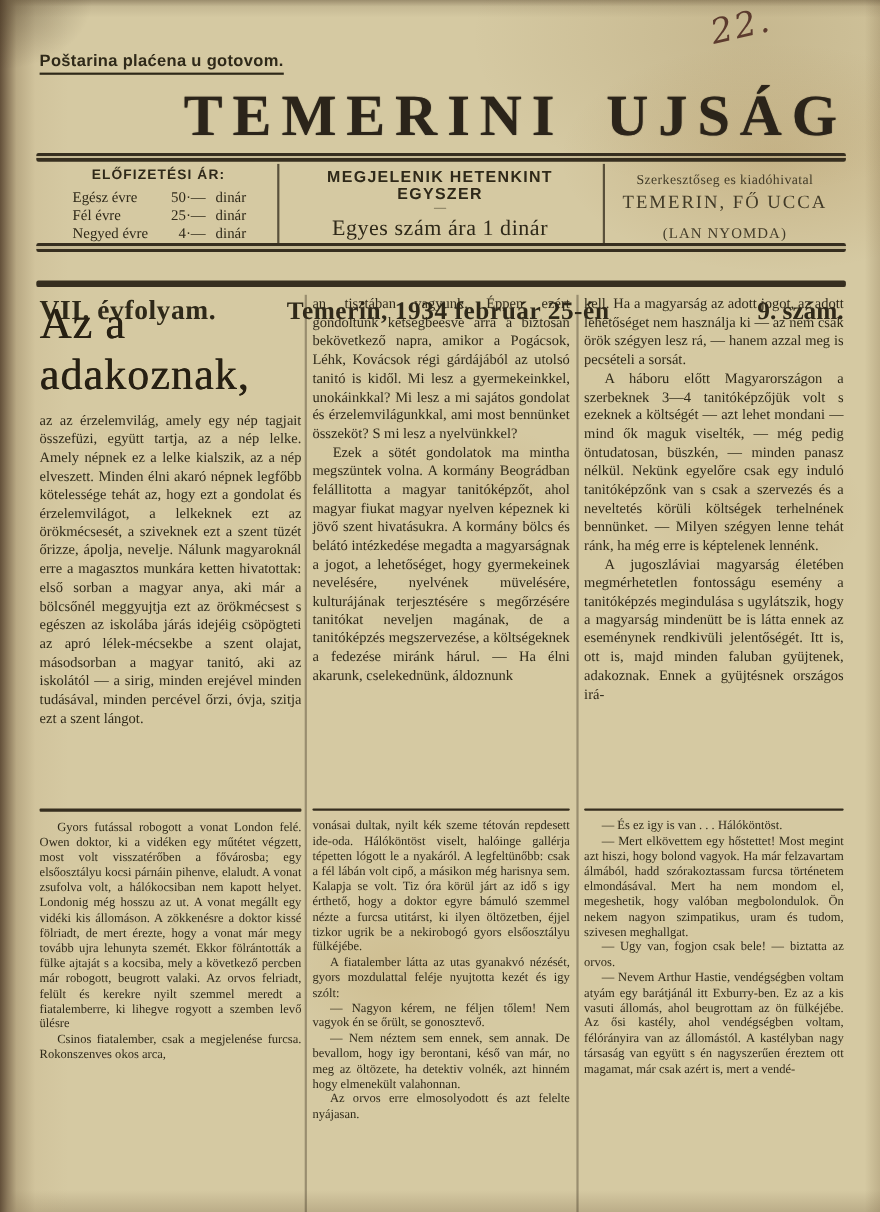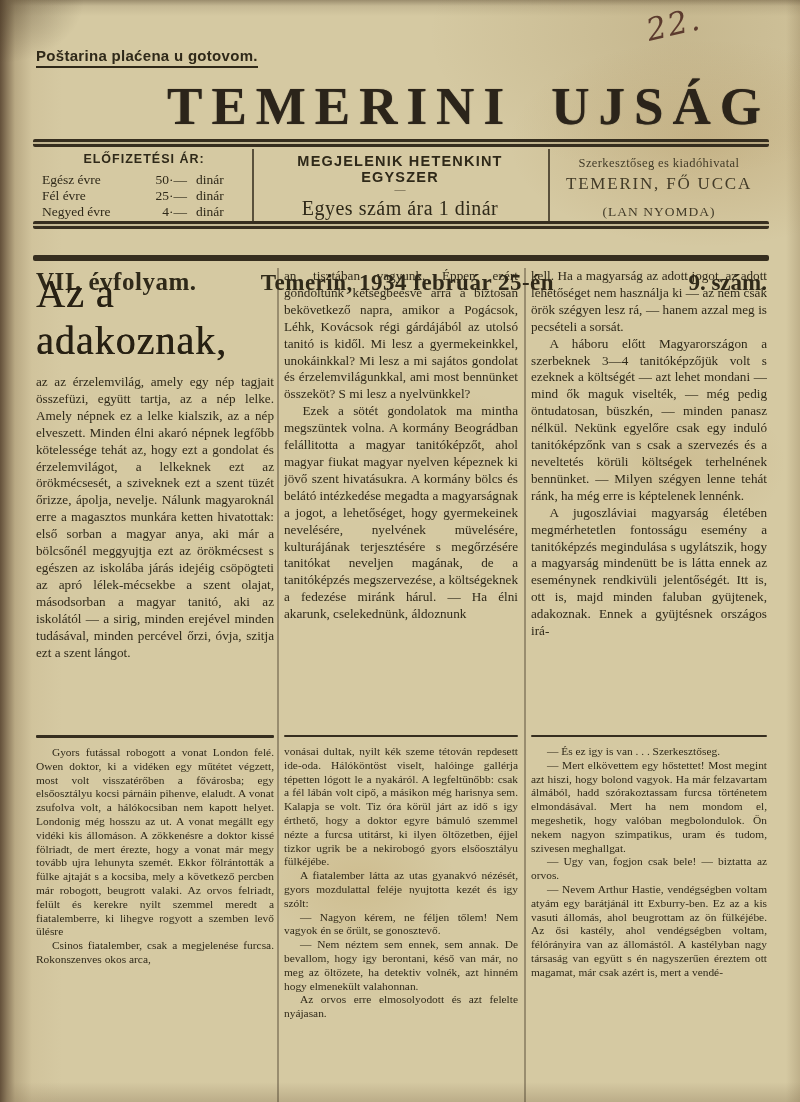--- a/index.html
+++ b/index.html
@@ -41,21 +41,21 @@
   .b1{top:139px;} .b2{top:221px;} .b3{top:255px;}
   .vline{position:absolute;width:2px;background:rgba(48,40,26,.75);}
   .v1{left:252px;top:149px;height:72px;} .v2{left:548px;top:149px;height:72px;}
   .colrule{position:absolute;top:268px;bottom:0;width:1.5px;background:rgba(55,45,30,.38);}
   .cr1{left:277px;} .cr2{left:524px;}
 
   .cell{position:absolute;top:150px;height:70px;}
   .cell-sub{left:42px;width:204px;}
   .sub-title{text-align:center;font-family:"Liberation Sans",sans-serif;font-weight:bold;font-size:12.5px;letter-spacing:1px;margin:2px 0 6px;}
   .sub-row{display:flex;font-size:13.5px;line-height:16px;}
-  .sub-row .lbl{flex:1;}
+  .sub-row .lbl{flex:1;margin-left:24px;}
   .sub-row .prc{width:44px;text-align:right;}
   .sub-row .unit{width:50px;padding-left:9px;}
   .cell-freq{left:258px;width:284px;text-align:center;}
   .freq-1{font-family:"Liberation Sans",sans-serif;font-weight:bold;font-size:14.5px;letter-spacing:1.2px;margin-top:3px;}
   .freq-dash{font-size:11px;line-height:9px;opacity:.8;}
   .freq-2{font-size:20px;margin-top:3px;letter-spacing:.5px;}
   .cell-office{left:553px;width:212px;text-align:center;opacity:.88;}
   .off-1{font-size:12.5px;letter-spacing:.4px;margin-top:6px;}
   .off-2{font-size:17px;letter-spacing:1.8px;margin-top:3px;}
   .off-3{font-size:13.5px;letter-spacing:1px;margin-top:10px;}
@@ -167,20 +167,20 @@
   </div>
 
   <div class="col col3">
     <div class="sec1 body1">
       <p class="cont">kell. Ha a magyarság az adott jogot, az adott lehetőséget nem használja ki — az nem csak örök szégyen lesz rá, — hanem azzal meg is pecsételi a sorsát.</p>
       <p>A háboru előtt Magyarországon a szerbeknek 3—4 tanitóképzőjük volt s ezeknek a költségét — azt lehet mondani — mind ők maguk viselték, — még pedig öntudatosan, büszkén, — minden panasz nélkül. Nekünk egyelőre csak egy induló tanitóképzőnk van s csak a szervezés és a neveltetés körüli költségek terhelnének bennünket. — Milyen szégyen lenne tehát ránk, ha még erre is képtelenek lennénk.</p>
       <p>A jugoszláviai magyarság életében megmérhetetlen fontosságu esemény a tanitóképzés megindulása s ugylátszik, hogy a magyarság mindenütt be is látta ennek az eseménynek rendkivüli jelentőségét. Itt is, ott is, majd minden faluban gyüjtenek, adakoznak. Ennek a gyüjtésnek országos irá-</p>
     </div>
     <div class="divider thin"></div>
     <div class="body2">
-      <p>— És ez igy is van . . . Szerkesztőseg.</p>
+      <p>— És ez igy is van . . . Hálóköntöst.</p>
       <p>— Mert elkövettem egy hőstettet! Most megint azt hiszi, hogy bolond vagyok. Ha már felzavartam álmából, hadd szórakoztassam furcsa történetem elmondásával. Mert ha nem mondom el, megeshetik, hogy valóban megbolondulok. Ön nekem nagyon szimpatikus, uram és tudom, szivesen meghallgat.</p>
       <p>— Ugy van, fogjon csak bele! — biztatta az orvos.</p>
       <p>— Nevem Arthur Hastie, vendégségben voltam atyám egy barátjánál itt Exburry-ben. Ez az a kis vasuti állomás, ahol beugrottam az ön fülkéjébe. Az ősi kastély, ahol vendégségben voltam, félórányira van az állomástól. A kastélyban nagy társaság van együtt s én nagyszerűen éreztem ott magamat, már csak azért is, mert a vendé-</p>
     </div>
   </div>
 
 </div>
 
 </body></html>

